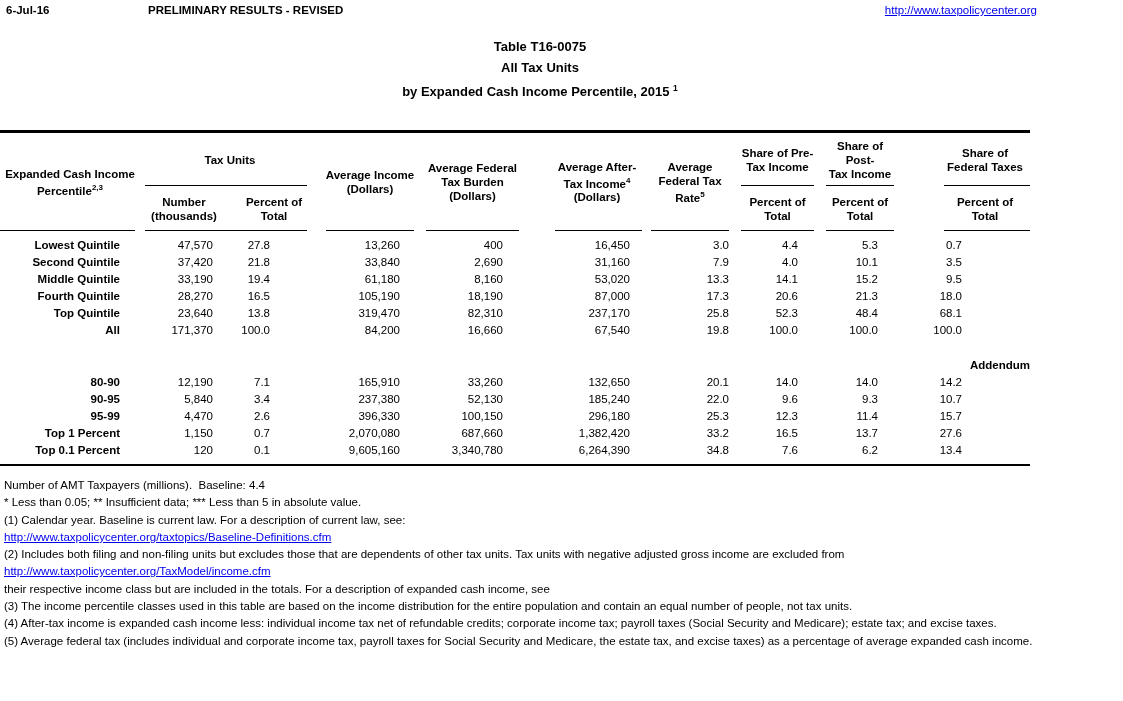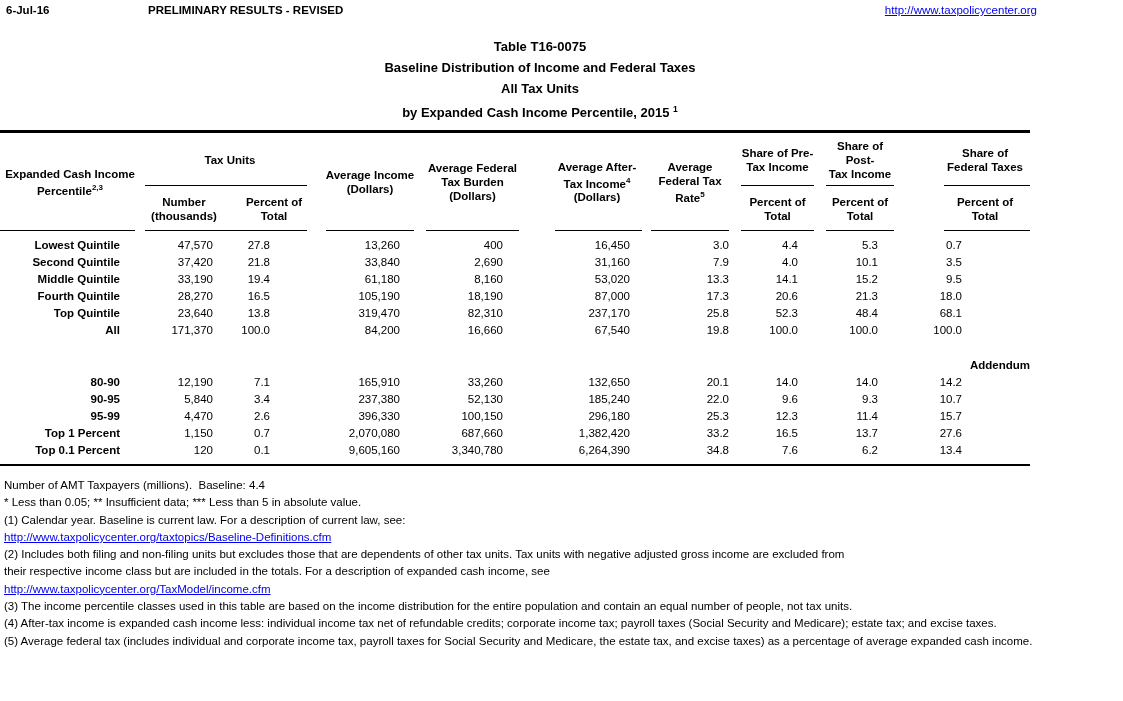--- a/index.html
+++ b/index.html
@@ -71,21 +71,20 @@
 <body>
 
 <div class="topbar">
   <span class="date">6-Jul-16</span>
   <span class="status">PRELIMINARY RESULTS - REVISED</span>
   <a class="link site-link">http://www.taxpolicycenter.org</a>
 </div>
 
 <div class="title-block">
   <div>Table T16-0075</div>
-  <div>Baseline Distribution of Income and Federal Taxes</div>
   <div>All Tax Units</div>
   <div><span>by Expanded Cash Income Percentile, 2015 </span><sup>1</sup></div>
 </div>
 
 <div class="table-area">
   <div class="dbl-rule"></div>
 
   <table>
     <colgroup>
       <col style="width:140px">
@@ -337,18 +336,18 @@
 
   <div class="bottom-rule"></div>
 </div>
 
 <div class="footnotes">
   <div class="fn">Number of AMT Taxpayers (millions).  Baseline: 4.4</div>
   <div class="fn">* Less than 0.05; ** Insufficient data; *** Less than 5 in absolute value.</div>
   <div class="fn">(1) Calendar year. Baseline is current law. For a description of current law, see:</div>
   <div class="fn"><a class="link">http://www.taxpolicycenter.org/taxtopics/Baseline-Definitions.cfm</a></div>
   <div class="fn">(2) Includes both filing and non-filing units but excludes those that are dependents of other tax units. Tax units with negative adjusted gross income are excluded from</div>
+  <div class="fn"><a class="link">http://www.taxpolicycenter.org/TaxModel/income.cfm</a></div>
   <div class="fn">their respective income class but are included in the totals. For a description of expanded cash income, see</div>
-  <div class="fn"><a class="link">http://www.taxpolicycenter.org/TaxModel/income.cfm</a></div>
   <div class="fn">(3) The income percentile classes used in this table are based on the income distribution for the entire population and contain an equal number of people, not tax units.</div>
   <div class="fn">(4) After-tax income is expanded cash income less: individual income tax net of refundable credits; corporate income tax; payroll taxes (Social Security and Medicare); estate tax; and excise taxes.</div>
   <div class="fn">(5) Average federal tax (includes individual and corporate income tax, payroll taxes for Social Security and Medicare, the estate tax, and excise taxes) as a percentage of average expanded cash income.</div>
 </div>
 
 </body></html>

